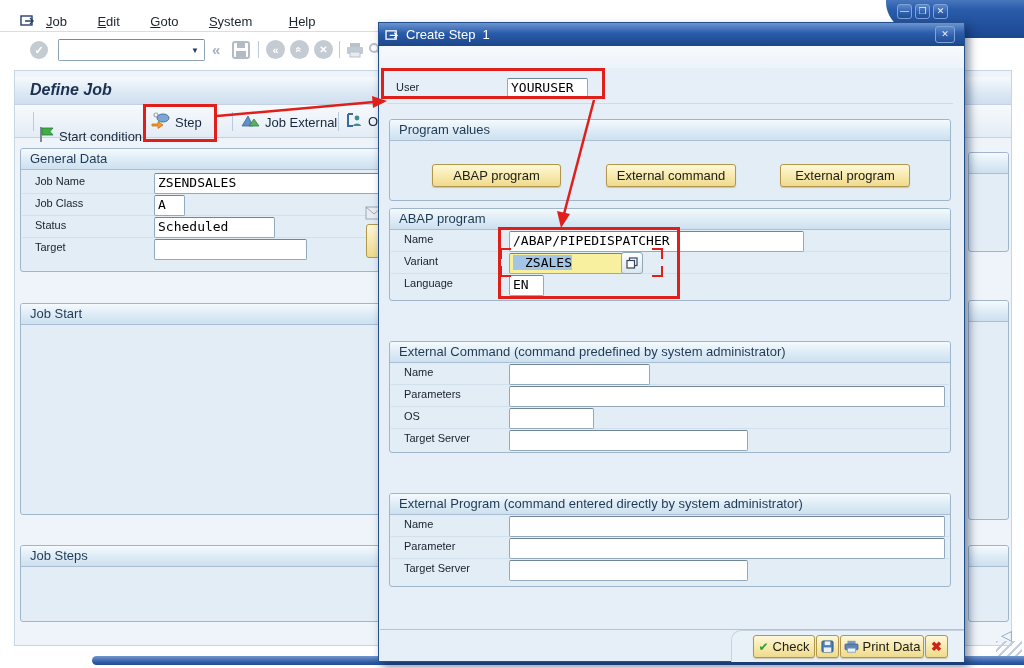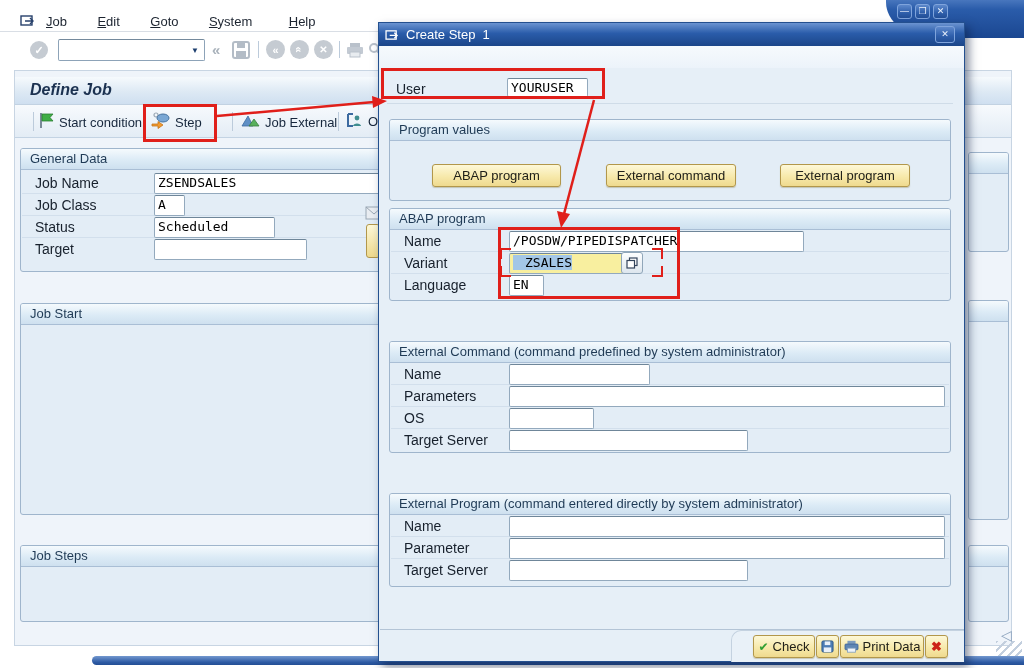--- a/index.html
+++ b/index.html
@@ -2,21 +2,21 @@
 <html><head>
 <meta charset="utf-8">
 <style>
   html,body{margin:0;padding:0;}
   body{
     width:1024px;height:668px;position:relative;overflow:hidden;
     background:#ffffff;font-family:"Liberation Sans",sans-serif;
     -webkit-font-smoothing:antialiased;
   }
   .abs{position:absolute;box-sizing:border-box;}
-  .lbl{font-size:14px;color:#17202c;}
+  .lbl{font-size:11px;color:#17202c;}
   
   .corner-blue{
     background:linear-gradient(180deg,#5b87ca 0%,#2a5caa 35%,#1b4791 100%);
     border-bottom-left-radius:46px 36px;
   }
   .winbtn{
     width:15px;height:15px;border-radius:3px;color:#eaf1fb;font-size:9px;line-height:13px;
     text-align:center;border:1px solid #7fa4dc;
     background:linear-gradient(180deg,#5d88cb,#2f5fab 60%,#234f97);
     cursor:default;
@@ -121,21 +121,21 @@
       <line x1="9" y1="9" x2="14" y2="14" stroke="#b9c1cb" stroke-width="2"></line>
     </svg>
 </span>
 
 <div class="abs panel" style="left:14px;top:70px;width:998px;height:576px;"></div>
 <div class="abs titleband" style="left:15px;top:77px;width:996px;height:28px;">
   <span style="position:absolute;left:15px;top:4px;font-size:16px;font-weight:bold;font-style:italic;color:#1b3least;color:#1b3150;">Define Job</span>
 </div>
 <div class="abs apptb" style="left:15px;top:105px;width:996px;height:33px;"></div>
 <div class="abs sep-v" style="left:33px;top:112px;height:19px;"></div>
-<div class="abs appbtn" style="left:39px;top:112px;">
+<div class="abs appbtn" style="left:39px;top:126px;">
   <span><svg width="15" height="17" viewBox="0 0 15 17">
         <line x1="2" y1="1" x2="2" y2="16" stroke="#7a8a99" stroke-width="2"></line>
         <path d="M3 2 L14 2 L11 5.5 L14 9 L3 9 Z" fill="#3fae46" stroke="#2c7d33" stroke-width=".8"></path>
       </svg></span>
   <span>Start condition</span>
 </div>
 <div class="abs appbtn" style="left:150px;top:112px;">
   <span><svg width="20" height="18" viewBox="0 0 20 18">
         <circle cx="6" cy="3" r="2" fill="none" stroke="#9aa7b4" stroke-width="1.2"></circle>
         <ellipse cx="13" cy="6" rx="6" ry="4" fill="#7aa7d4" stroke="#46729f"></ellipse>
@@ -233,21 +233,21 @@
     <div class="grp-hdr">Program values</div>
     <div class="ybtn" style="left:42px;top:44px;width:127px;">ABAP program</div>
     <div class="ybtn" style="left:390px;top:44px;width:128px;">External program</div>
     <div class="ybtn" style="left:216px;top:44px;width:128px;">External command</div>
   </div>
 
   <div class="abs grp" style="left:10px;top:185px;width:562px;height:93px;">
     <div class="grp-hdr">ABAP program</div>
     <div class="frow" style="top:20px;">
       <span class="lbl">Name</span>
-      <div class="fld" style="left:118px;width:287px;">/POSDW/PIPEDISPATCHER</div>
+      <div class="fld" style="left:118px;width:287px;">/ABAP/PIPEDISPATCHER</div>
     </div>
     <div class="frow" style="top:42px;">
       <span class="lbl">Variant</span>
       <div class="fld yellow" style="left:118px;width:107px;"><span class="selhl">ZSALES</span></div>
       <div class="iconbtn" style="left:230px;top:1px;">
         <svg width="12" height="12" viewBox="0 0 12 12">
             <rect x="3.5" y="1" width="7.5" height="7.5" fill="#fff" stroke="#33445c" stroke-width="1.2"></rect>
             <rect x="1" y="3.5" width="7.5" height="7.5" fill="#fff" stroke="#33445c" stroke-width="1.2"></rect>
           </svg>
       </div>

